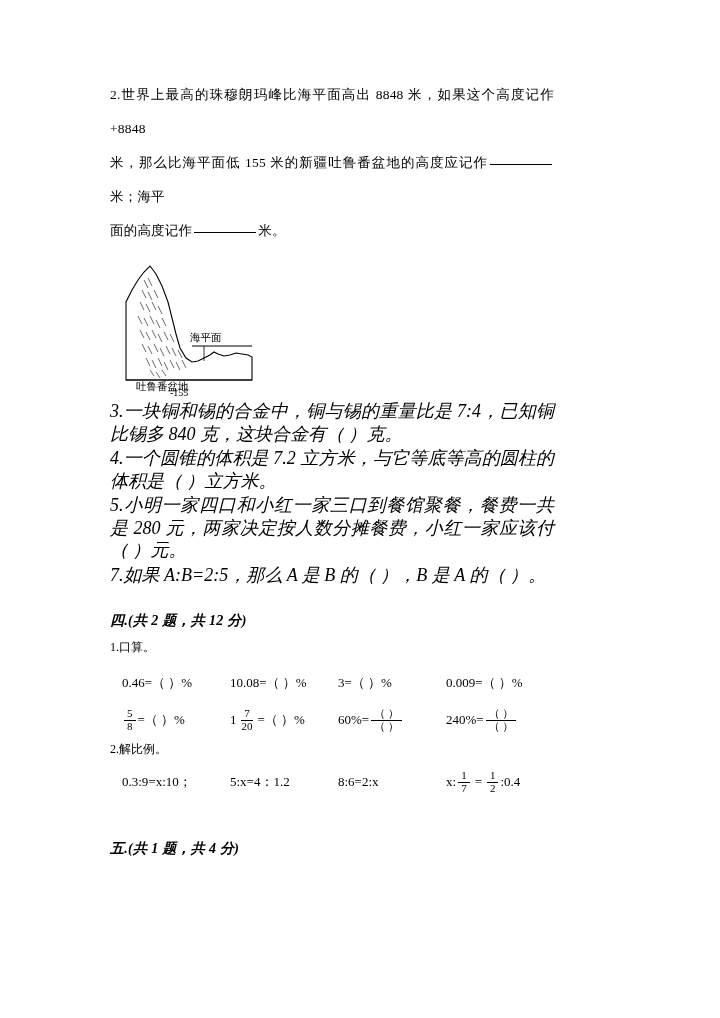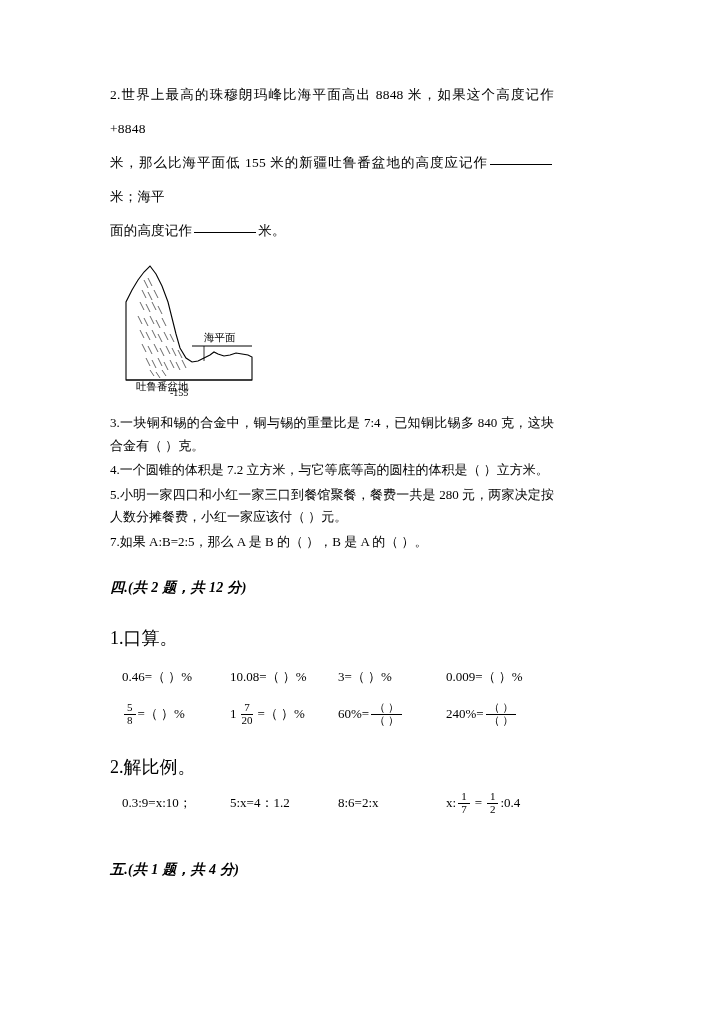--- a/index.html
+++ b/index.html
@@ -46,38 +46,39 @@
   .fig-wrap {
     margin: 14px 0 10px 0;
     padding-left: 8px;
   }
   .fig {
     position: relative;
     width: 140px;
     height: 128px;
   }
   .qlist {
-    font-size: 13px;
+    font-size: 18px;
     line-height: 22.5px;
-    margin-top: 22px;
+    margin-top: 10px;
+    font-style: italic;
   }
   .qlist p {
     margin: 0 0 2px 0;
     text-align: justify;
   }
   .section-head {
     font-size: 14px;
     font-weight: bold;
     margin: 26px 0 0 0;
     letter-spacing: 0.3px;
     font-style: italic;
   }
   .sub-head {
-    font-size: 18px;
-    margin: 29px 0 0 0;
+    font-size: 12px;
+    margin: 9px 0 0 0;
   }
   .calc-row {
     display: flex;
     margin-top: 18px;
     padding-left: 12px;
     font-size: 13px;
     align-items: flex-start;
   }
   .calc-row .cell {
     flex: 1 1 0;
@@ -195,21 +196,21 @@
           <line x1="38" y1="110" x2="42" y2="116"></line>
           <line x1="44" y1="108" x2="48" y2="114"></line>
         </g>
 
         <line x1="74" y1="84" x2="134" y2="84" stroke="#000000" stroke-width="1"></line>
 
         <line x1="86" y1="84" x2="86" y2="99" stroke="#000000" stroke-width="0.8"></line>
 
         <line x1="8" y1="118" x2="134" y2="118" stroke="#000000" stroke-width="1"></line>
       </svg>
-      <div style="position:absolute; left:86px; top:69px; font-size:10.5px;">海平面</div>
+      <div style="position:absolute; left:72px; top:69px; font-size:10.5px;">海平面</div>
       <div style="position:absolute; left:52px; top:84px; font-size:10px;margin-top:41px;">-155</div>
       <div style="position:absolute; left:18px; top:118px; font-size:10.5px;">吐鲁番盆地</div>
     </div>
   </div>
 
   <div class="qlist">
     <p>3.一块铜和锡的合金中，铜与锡的重量比是 7:4，已知铜比锡多 840 克，这块合金有（        ）克。</p>
     <p>4.一个圆锥的体积是 7.2 立方米，与它等底等高的圆柱的体积是（        ）立方米。</p>
     <p>5.小明一家四口和小红一家三口到餐馆聚餐，餐费一共是 280 元，两家决定按人数分摊餐费，小红一家应该付（        ）元。</p>
     <p>7.如果 A:B=2:5，那么 A 是 B 的（        ），B 是 A 的（        ）。</p>

